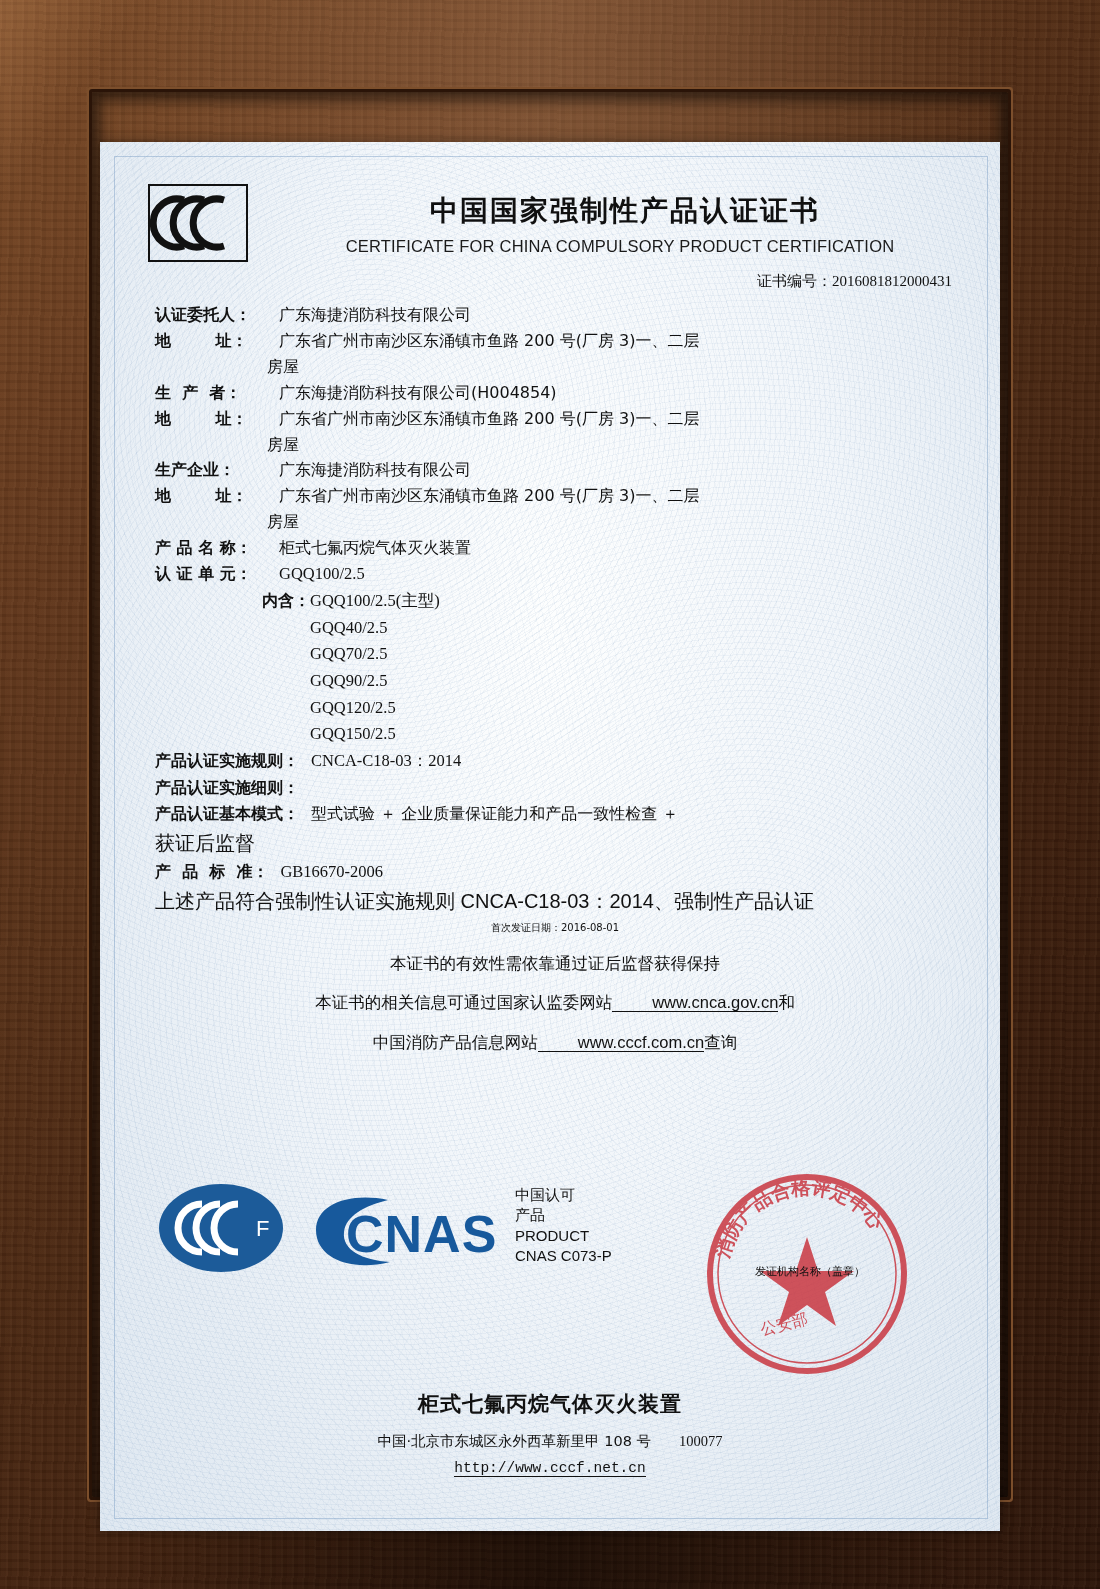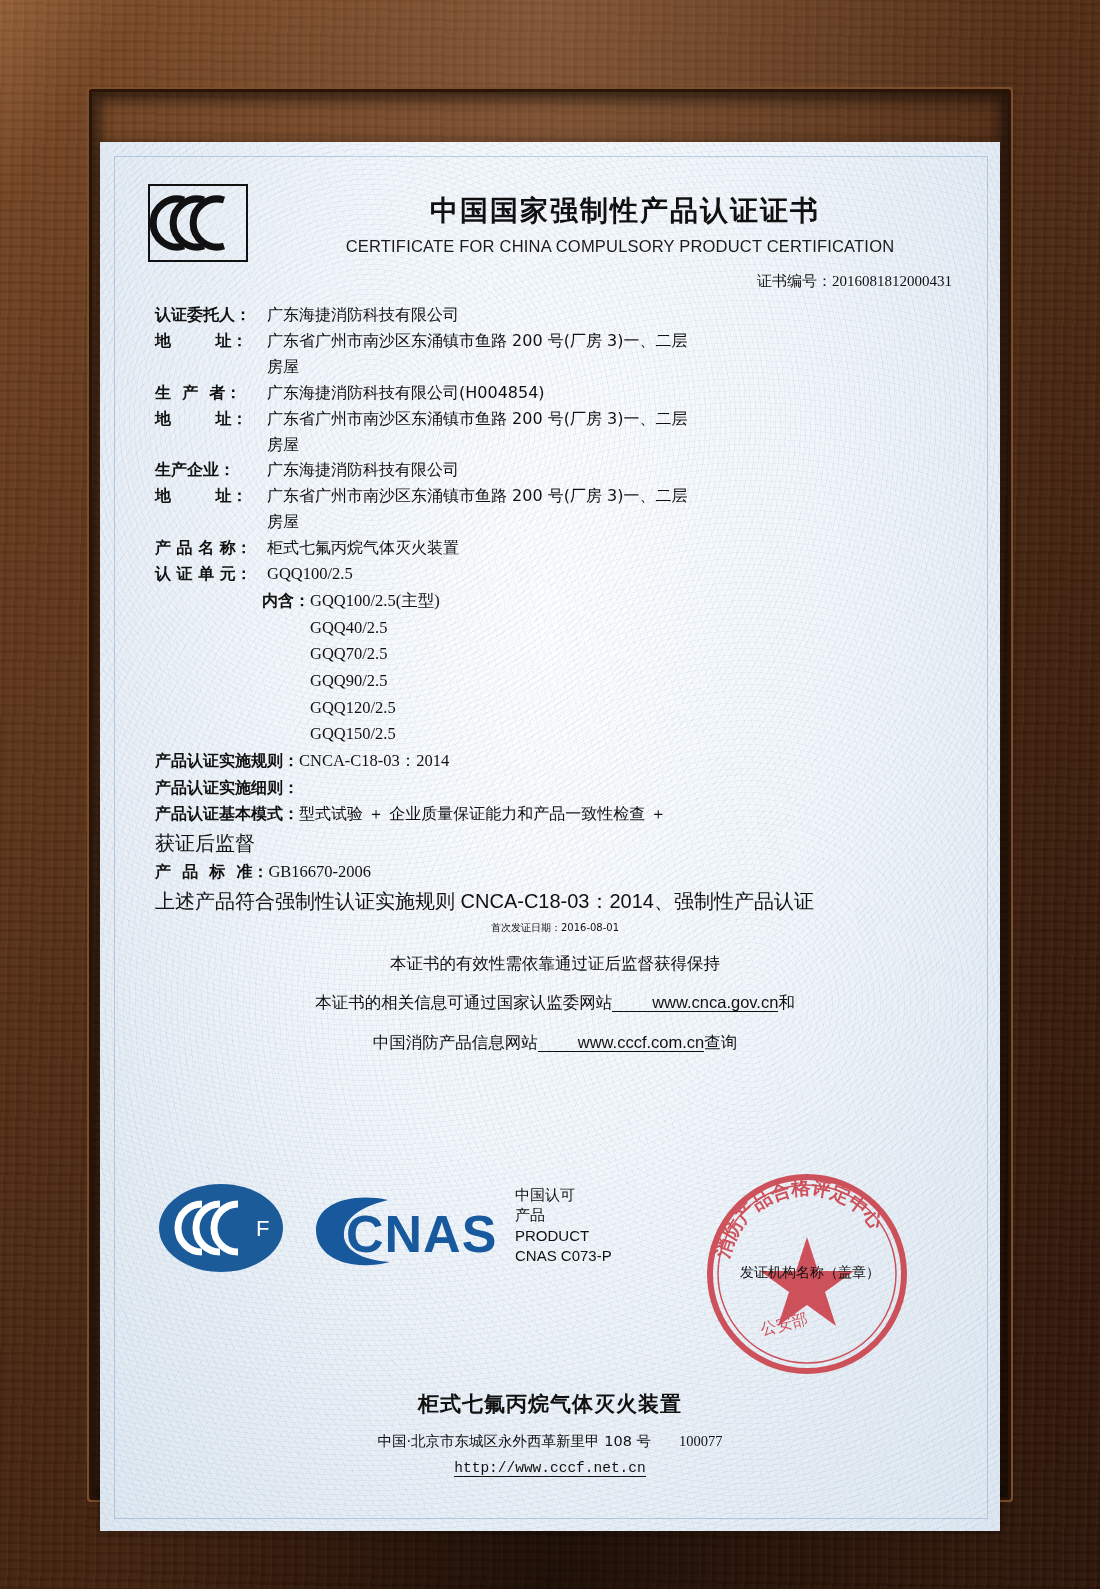--- a/index.html
+++ b/index.html
@@ -140,20 +140,21 @@
     position: absolute;
     left: 55px;
     top: 160px;
     width: 800px;
     font-size: 16.5px;
     line-height: 1.62;
   }
   .row {
     display: flex;
     align-items: flex-start;
+    gap: 12px;
   }
   .label {
     flex: 0 0 auto;
     font-weight: bold;
     font-family: "DejaVu Sans", sans-serif;
     font-size: 16px;
     white-space: pre;
   }
   .label.w-narrow { width: 112px; }
   .value {
@@ -244,21 +245,21 @@
     width: 215px;
     height: 215px;
   }
   .seal-label {
     position: absolute;
     left: 590px;
     top: 1122px;
     width: 240px;
     text-align: center;
     font-family: "DejaVu Sans", sans-serif;
-    font-size: 14px;
+    font-size: 11px;
     color: #111;
     z-index: 5;
   }
 
   .org-name {
     position: absolute;
     left: 0; right: 0;
     top: 1248px;
     text-align: center;
     font-family: "DejaVu Sans", sans-serif;

